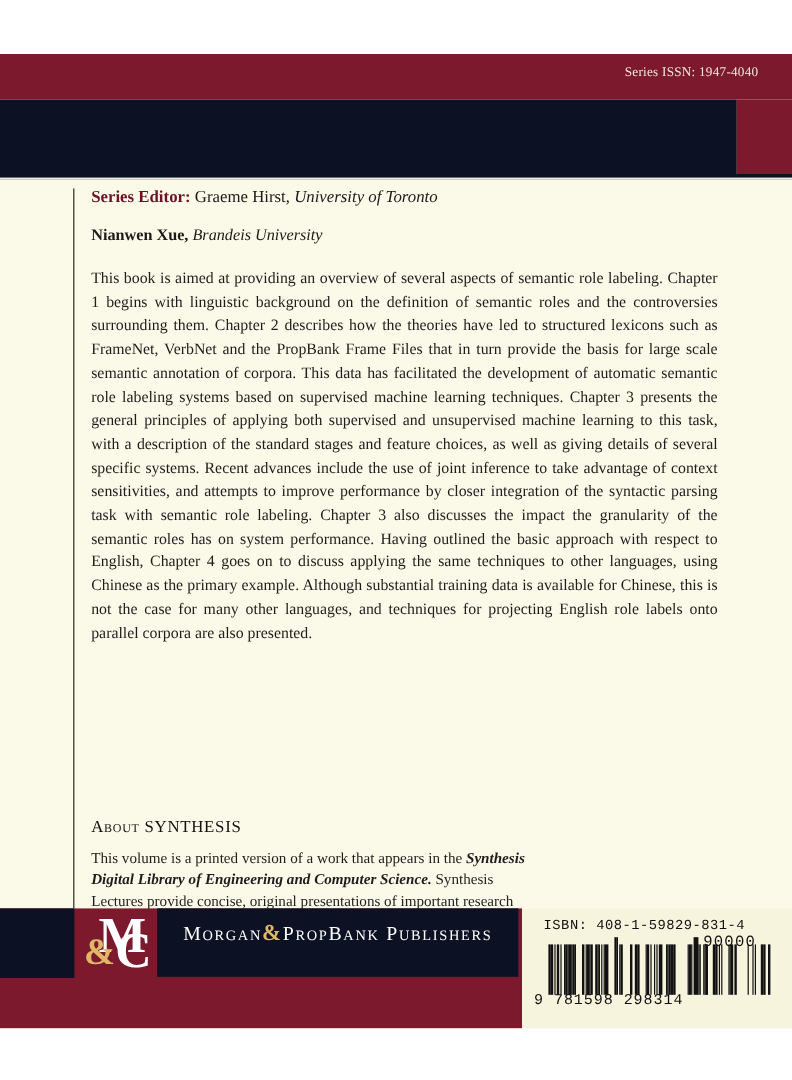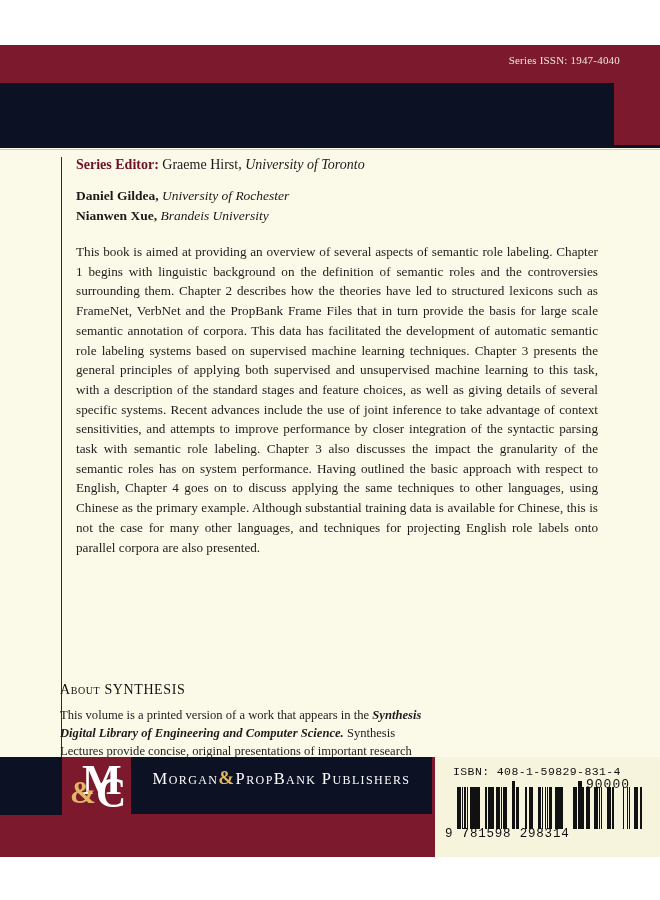--- a/index.html
+++ b/index.html
@@ -27,21 +27,21 @@
 
   
   .issn-band {
     position: absolute;
     left: 0; top: 0;
     width: 660px; height: 38px;
     background: #7d192d;
   }
   .issn-text {
     position: absolute;
-    right: 40px;
+    right: 28px;
     top: 9px;
     color: #efe7dc;
     font-size: 11px;
     letter-spacing: 0.2px;
     font-family: "Liberation Serif", "DejaVu Serif", serif;
     text-align: right;
   }
   .series-band {
     position: absolute;
     left: 0; top: 38px;
@@ -135,21 +135,21 @@
     font-size: 13.2px;
     line-height: 19.7px;
     color: #1d1d1d;
     text-align: justify;
     width: 522px;
   }
 
   
   .about {
     position: absolute;
-    left: 60px;
+    left: 76px;
     top: 637px;
     width: 370px;
   }
   .about-head {
     font-size: 14px;
     letter-spacing: 0.6px;
     color: #111;
     margin-bottom: 8px;
     font-variant: small-caps;
   }
@@ -305,24 +305,20 @@
   <div class="content">
 
     <div class="series-editor">
       <span class="lbl">Series Editor:</span>
       <span>Graeme Hirst,</span>
       <span class="inst">University of Toronto</span>
     </div>
 
 
     <div class="author">
-      <span class="nm">Daniel Gildea,</span>
-      <span class="inst">University of Rochester</span>
-    </div>
-    <div class="author">
       <span class="nm">Nianwen Xue,</span>
       <span class="inst">Brandeis University</span>
     </div>
 
     <div class="abstract">This book is aimed at providing an overview of several aspects of semantic role labeling. Chapter 1 begins with linguistic background on the definition of semantic roles and the controversies surrounding them. Chapter 2 describes how the theories have led to structured lexicons such as FrameNet, VerbNet and the PropBank Frame Files that in turn provide the basis for large scale semantic annotation of corpora. This data has facilitated the development of automatic semantic role labeling systems based on supervised machine learning techniques. Chapter 3 presents the general principles of applying both supervised and unsupervised machine learning to this task, with a description of the standard stages and feature choices, as well as giving details of several specific systems. Recent advances include the use of joint inference to take advantage of context sensitivities, and attempts to improve performance by closer integration of the syntactic parsing task with semantic role labeling. Chapter 3 also discusses the impact the granularity of the semantic roles has on system performance. Having outlined the basic approach with respect to English, Chapter 4 goes on to discuss applying the same techniques to other languages, using Chinese as the primary example. Although substantial training data is available for Chinese, this is not the case for many other languages, and techniques for projecting English role labels onto parallel corpora are also presented.</div>
   </div>
 
   <div class="about">
     <div class="about-head">About SYNTHESIS</div>
     <div class="about-body"><span>This volume is a printed version of a work that appears in the </span><i>Synthesis Digital Library of Engineering and Computer Science.</i><span> Synthesis Lectures provide concise, original presentations of important research and development topics, published quickly, in digital and print formats. For more information visit </span><b>www.morganclaypool.com</b></div>

